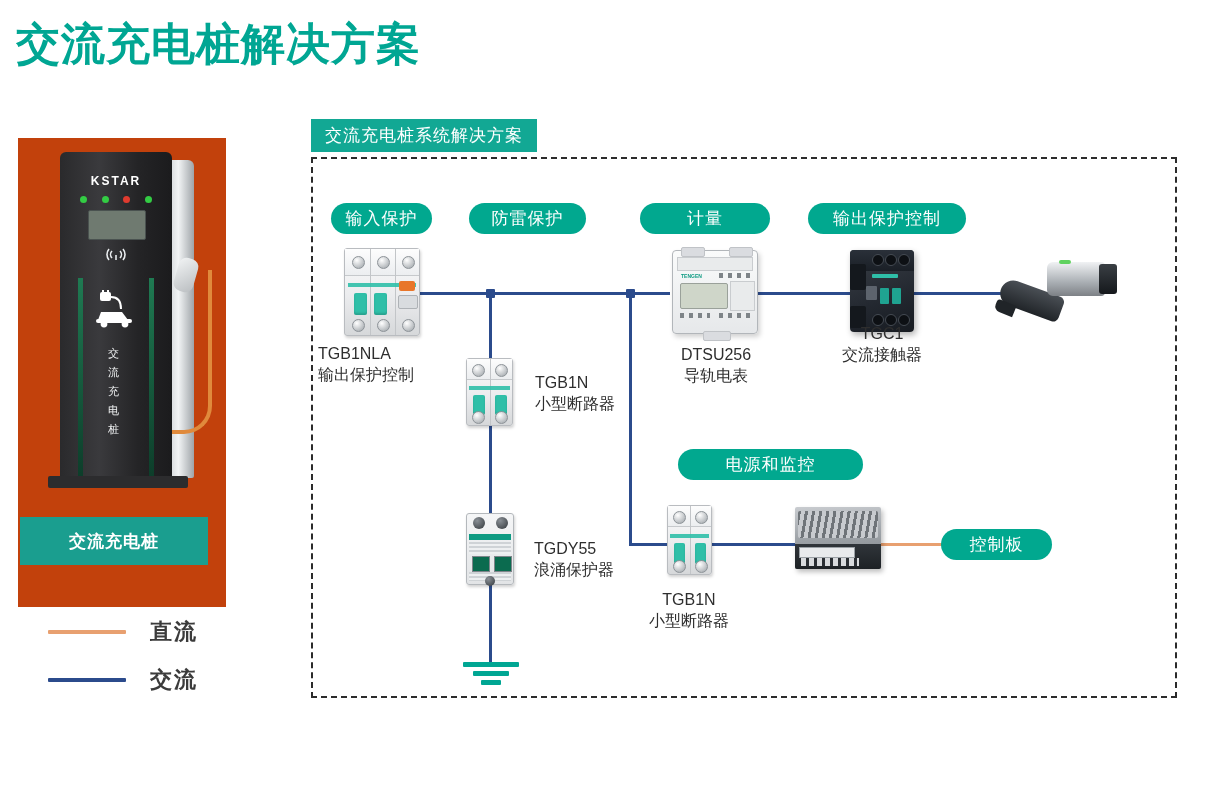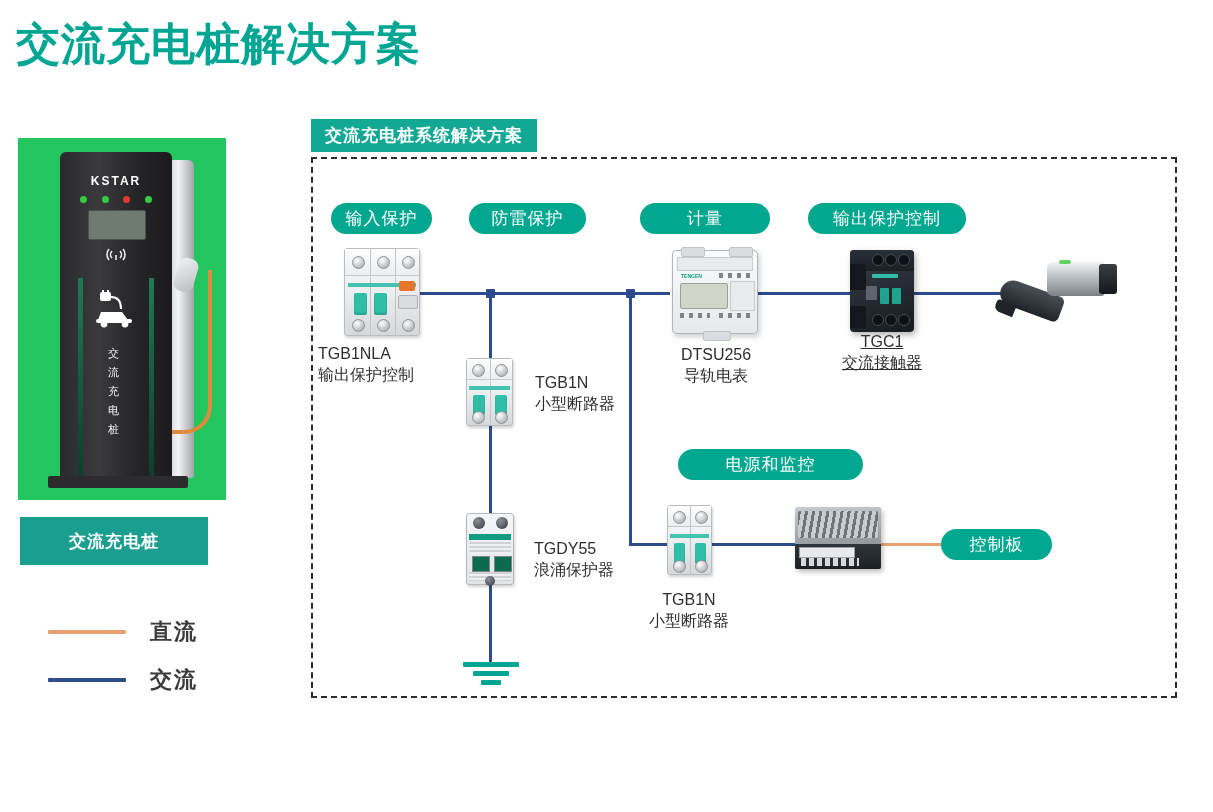--- a/index.html
+++ b/index.html
@@ -14,22 +14,22 @@
 
   
   .page-title{
     position:absolute;left:16px;top:20px;
     font-size:44px;font-weight:bold;color:#00a693;
     letter-spacing:1px;line-height:1.1;white-space:nowrap;
   }
 
   
   .pile-photo{
-    position:absolute;left:18px;top:138px;width:208px;height:362px;
-    background:#22c55e;overflow:hidden;
+    position:absolute;left:18px;top:138px;width:208px;height:469px;
+    background:#c2410c;overflow:hidden;
   }
   .pile-body{
     position:absolute;left:42px;top:14px;width:112px;height:330px;
     background:linear-gradient(90deg,#2a2a2c 0%,#3a3a3d 35%,#242426 70%,#1b1b1d 100%);
     border-radius:6px 6px 2px 2px;
   }
   .pile-side{
     position:absolute;left:150px;top:22px;width:26px;height:318px;
     background:linear-gradient(90deg,#cfd3d6 0%,#f2f4f5 40%,#9fa4a8 100%);
     border-radius:0 6px 2px 0;
@@ -84,21 +84,21 @@
   .legend-row{display:flex;align-items:center;height:48px;}
   .legend-line{width:78px;height:4px;border-radius:1px;}
   .legend-label{
     margin-left:24px;font-size:22px;font-weight:bold;color:#3b3b3b;
     letter-spacing:2px;
   }
 
   
   .diagram-header{
     position:absolute;left:311px;top:119px;height:33px;
-    background:#12a894;color:#ffffff;font-size:17px;font-weight:bold;
+    background:#12a894;color:#ffffff;font-size:17px;font-weight:normal;
     display:flex;align-items:center;padding:0 14px;letter-spacing:1px;
   }
   .diagram-frame{
     position:absolute;left:311px;top:157px;width:866px;height:541px;
     border:2px dashed #2b2b2b;box-sizing:border-box;
   }
 
   
   .chip{
     position:absolute;background:#01a88f;color:#ffffff;
@@ -400,21 +400,21 @@
       <div class="teal" style="left:30px;top:38px;width:9px;height:16px;"></div>
       <div class="teal" style="left:42px;top:38px;width:9px;height:16px;"></div>
       <div style="position:absolute;left:16px;top:36px;width:11px;height:14px;background:#5d646d;border-radius:1px;"></div>
       <div class="hole" style="left:22px;top:64px;"></div>
       <div class="hole" style="left:35px;top:64px;"></div>
       <div class="hole" style="left:48px;top:64px;"></div>
       <div class="foot" style="left:0px;top:14px;width:16px;height:26px;"></div>
       <div class="foot" style="left:0px;top:56px;width:16px;height:22px;"></div>
     </div>
   </div>
-  <div class="cap center" style="left:826px;top:331px;width:112px;text-decoration:underline;">
+  <div class="cap center" style="left:826px;top:323px;width:112px;">
     <span class="model">TGC1</span>
     <span class="desc">交流接触器</span>
   </div>
 
   <div class="dev" style="left:667px;top:505px;width:45px;height:70px;">
     <div class="mcb" style="width:45px;height:70px;">
       <div class="top"></div>
       <div class="divide" style="left:22px;"></div>
       <div class="term" style="left:5px;top:5px;"></div>
       <div class="term" style="left:27px;top:5px;"></div>

